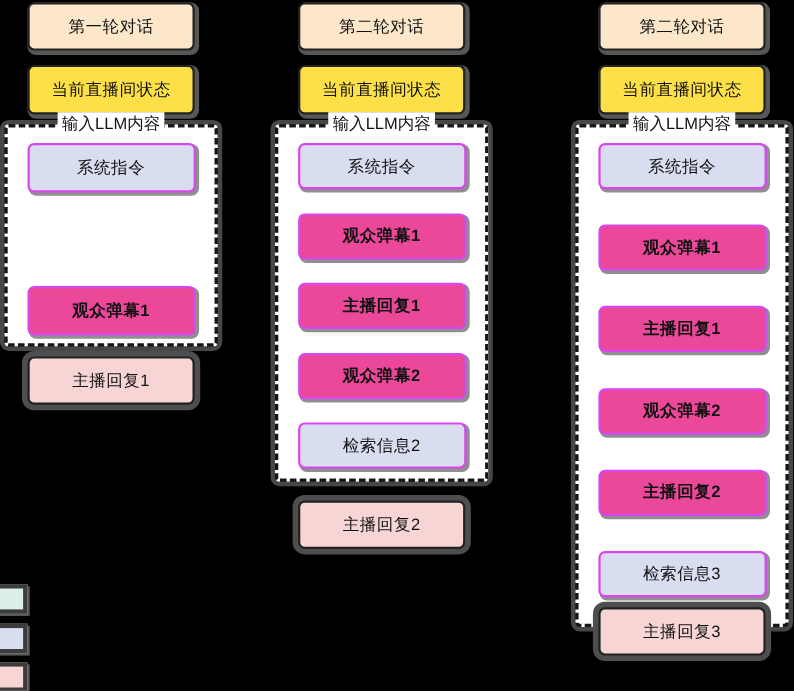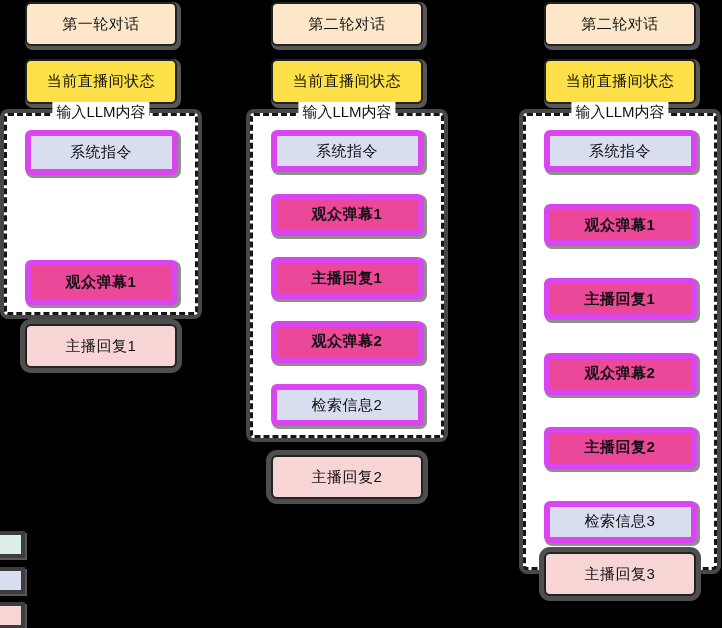--- a/index.html
+++ b/index.html
@@ -47,21 +47,21 @@
 
   .chip{
     position:absolute;top:-14px;left:50%;transform:translateX(-50%);
     background:#fff;padding:1px 4px;
     font-size:15px;white-space:nowrap;color:#111;z-index:2;text-align:right;
   }
 
   
   .item{
     width:153px;box-sizing:border-box;flex:0 0 auto;
-    border:6px solid #d946ef;border-radius:6px;
+    border:2px solid #d946ef;border-radius:6px;
     display:flex;align-items:center;justify-content:center;
     font-size:15px;letter-spacing:0.5px;
     box-shadow:2px 2px 0 1px #8f8f8f;
   }
   .col1 .item{height:45px;}
   .col2 .item,.col3 .item{height:42px;}
   .mint{background:#ec4899;font-weight:bold;}
   .lav{background:#d8def0;}
 
   

